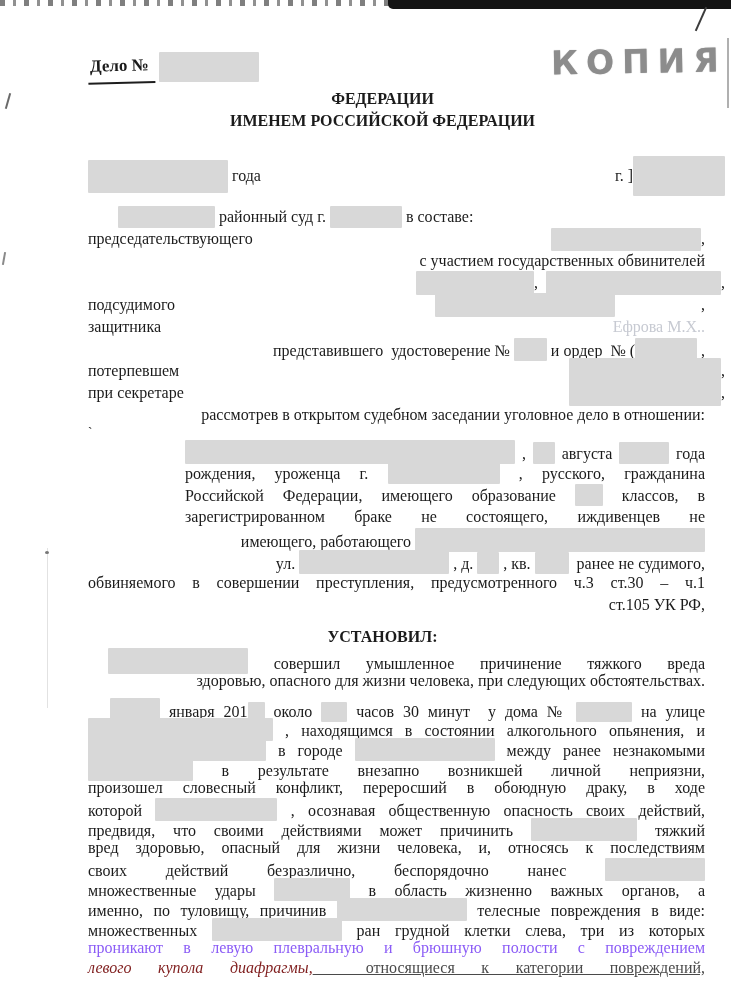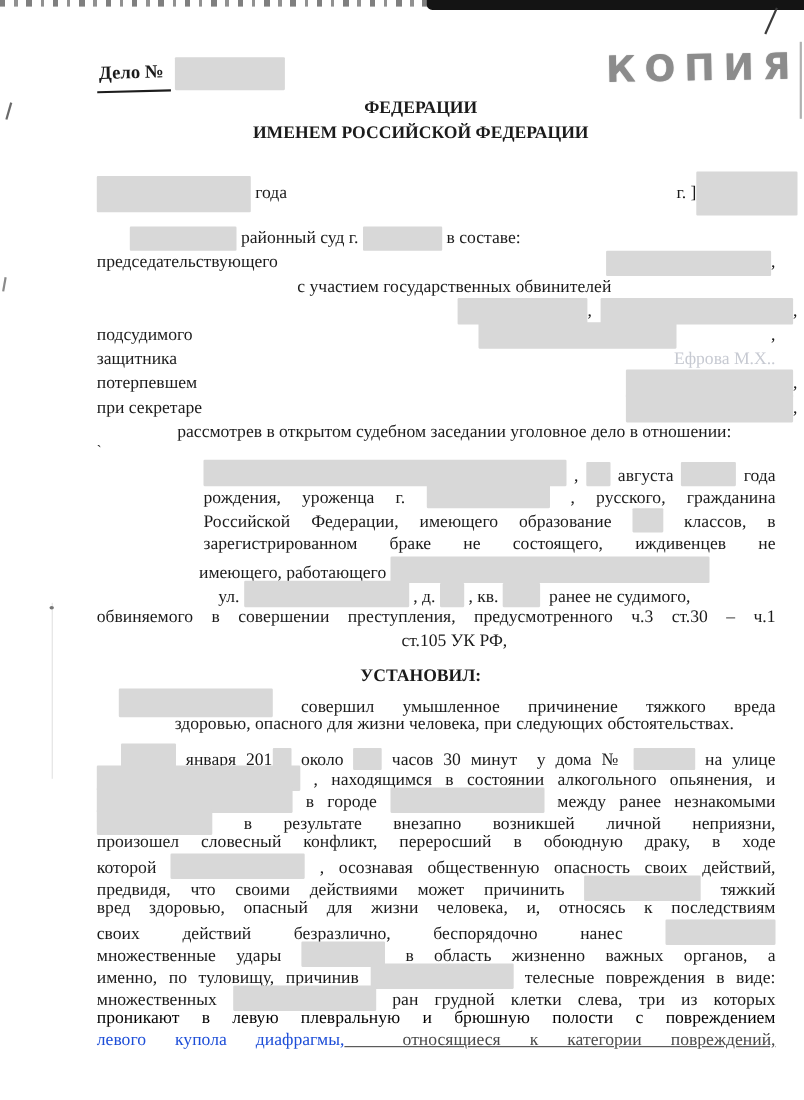--- a/index.html
+++ b/index.html
@@ -20,36 +20,36 @@
   .stamp{position:absolute;left:551px;top:42px;font-family:"DejaVu Sans",sans-serif;
     font-weight:bold;font-size:33px;letter-spacing:8px;color:#8c8c8c;transform:rotate(-1deg);
     text-shadow:0 0 1px #aFaFaF;}
   
   .doc{position:absolute;left:0;top:52px;width:731px;box-sizing:border-box;
        padding:0 26px 0 88px;font-size:16px;}
   .ln{height:22px;line-height:22px;white-space:nowrap;}
   .ln.flex{display:flex;align-items:center;}
   .ln.just{text-align:justify;text-align-last:justify;white-space:normal;}
   .ln.center{text-align:center;transform:translateX(-14px);}
-  .ln.plain{text-align:center;margin-left:33px;}
+  .ln.plain{text-align:right;margin-left:33px;}
   .bold{font-weight:bold;}
   .h30{height:30px;line-height:30px;}
   .tall{height:40px;line-height:40px;}
   .tick{height:14px;line-height:12px;font-size:13px;}
   .lh20{height:20px;line-height:20px;}
   .ind{margin-left:97px;}
   .ind3{margin-left:57px;}
   .bleed{margin-right:-20px;}
   .redact{display:inline-block;background:#d8d8d8;vertical-align:-5px;border-radius:1px;}
   .grow{flex-grow:1;}
   .case-label{font-weight:bold;font-size:17px;display:inline-block;
     border-bottom:2px solid #1d1d1d;transform:rotate(-1.5deg);padding:0 6px 1px 2px;margin-right:4px;}
   .ghost{color:#c7cad2;}
-  .fade1{color:#000000;}
-  .fade2{color:#1d4ed8;}
+  .fade1{color:#8b5cf6;}
+  .fade2{color:#7f1d1d;font-style:italic;}
   .fade3{color:#4a4a4a;text-decoration:underline;}
 </style>
 </head>
 <body>
 
 <div class="page">
   <div class="art top-speckle"></div>
   <div class="art top-band"></div>
   <div class="art slash-mark"></div>
   <div class="art right-edge-line"></div>
@@ -99,20 +99,21 @@
         <span class="grow" style="flex-grow: 3;"></span>
         <span class="redact" style="width: 180px; height: 24px;"></span>
         <span class="grow" style="flex-grow: 1;"></span>
         <span>,</span>
       </div>
       <div class="ln flex">
         <span>защитника</span>
         <span class="grow" style="flex-grow: 1;"></span>
         <span class="ghost">Ефрова М.Х..</span>
       </div>
+      <div class="ln plain"><span>представившего&nbsp; удостоверение №&nbsp;</span><span class="redact" style="width: 33px; height: 23px;"></span><span>&nbsp;и ордер&nbsp; № (</span><span class="redact" style="width: 62px; height: 23px;"></span><span>&nbsp;,</span></div>
       <div class="ln flex bleed">
         <span>потерпевшем</span>
         <span class="grow" style="flex-grow: 1;"></span>
         <span class="redact" style="width: 152px; height: 26px;"></span>
         <span>,</span>
       </div>
       <div class="ln flex bleed">
         <span>при секретаре</span>
         <span class="grow" style="flex-grow: 1;"></span>
         <span class="redact" style="width: 152px; height: 26px;"></span>

